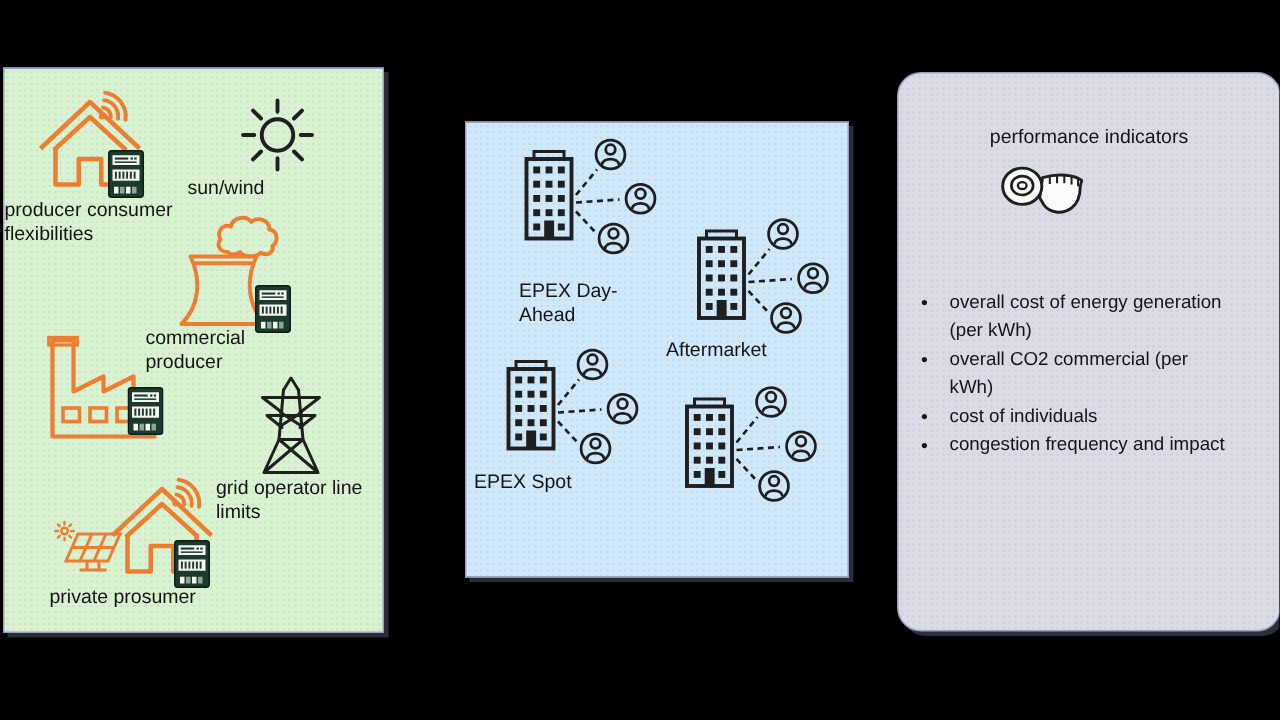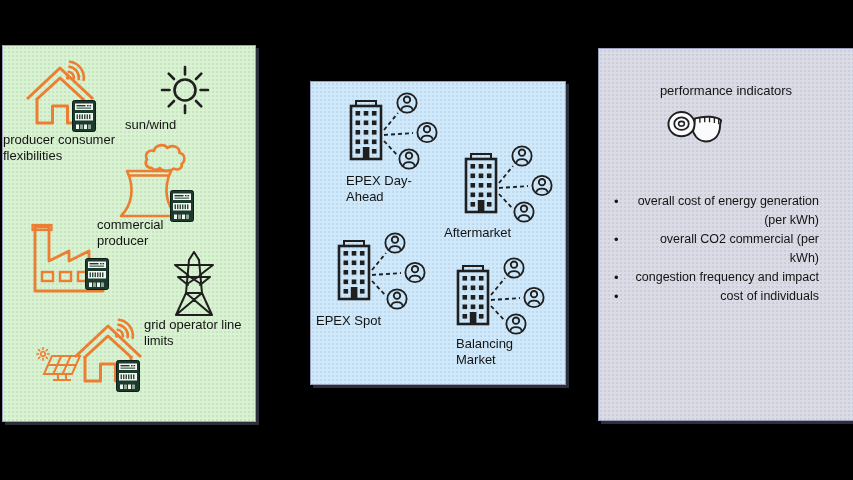--- a/index.html
+++ b/index.html
@@ -5,28 +5,28 @@
   html,body{margin:0;padding:0;background:#000;}
   #stage{position:relative;width:853px;height:480px;background:#000;overflow:hidden;
          font-family:"Liberation Sans",sans-serif;color:#141414;}
   .panel{position:absolute;border:1px solid #9ba1bd;box-shadow:3px 3px 0 rgba(125,135,165,.35);
          background-size:4px 4px;}
   #panel-left{left:2px;top:45px;width:252px;height:375px;background-color:#d9f2d1;
     background-image:radial-gradient(circle,rgba(30,110,40,.10) .8px,transparent .9px);}
   #panel-middle{left:310px;top:81px;width:254px;height:302px;background-color:#cfe9fb;
     background-image:radial-gradient(circle,rgba(30,80,150,.10) .8px,transparent .9px);}
   #panel-right{left:598px;top:48px;width:254px;height:371px;background-color:#dadbe4;
-    background-image:radial-gradient(circle,rgba(70,70,120,.10) .8px,transparent .9px);}
+    background-image:radial-gradient(circle,rgba(70,70,120,.10) .8px,transparent .9px);border-radius:16px;}
   .abs{position:absolute;}
   .lbl{position:absolute;font-size:13px;line-height:15.5px;color:#141414;}
   .orange{color:#ed7d31;}
   .black{color:#1f1f1f;}
   svg{display:block;overflow:visible;}
   .title{position:absolute;width:100%;text-align:center;font-size:13px;color:#141414;}
-  ul.kpi{position:absolute;left:8px;top:143px;width:212px;margin:0;padding:0;list-style:none;text-align:right;}
+  ul.kpi{position:absolute;left:8px;top:143px;width:212px;margin:0;padding:0;list-style:none;}
   ul.kpi li{position:relative;padding-left:26px;font-size:12.5px;line-height:19px;color:#141414;}
   ul.kpi li::before{content:"\2022";position:absolute;left:7px;top:0;font-size:13px;}
 </style>
 </head>
 <body>
 
 <svg width="0" height="0" style="position:absolute">
   <defs>
     <symbol id="sym-house" viewBox="0 0 70 62">
       <path d="M2,35 L35,4 L68,35" fill="none" stroke="currentColor" stroke-width="3" stroke-linejoin="round"></path>
@@ -189,50 +189,50 @@
       </svg>
     <svg class="abs orange" style="left:37px;top:306px" width="42" height="32">
         <use href="#sym-solar"></use>
       </svg>
     <svg class="abs orange" style="left:33px;top:301px" width="14" height="14">
         <use href="#sym-sparkle"></use>
       </svg>
     <svg class="abs" style="left:113px;top:314px" width="24" height="32">
         <use href="#sym-meter"></use>
       </svg>
+    <div class="lbl" style="left:30px;top:344px;width:150px">private prosumer</div>
   </div>
 
   <div id="panel-middle" class="panel">
     <svg class="abs black" style="left:37px;top:9px" width="92" height="80">
         <use href="#sym-cluster"></use>
       </svg>
-    <div class="lbl" style="left:35px;top:91px;width:80px">EPEX Day-Ahead</div>
+    <div class="lbl" style="left:35px;top:104px;width:80px">EPEX Day-Ahead</div>
 
     <svg class="abs black" style="left:152px;top:62px" width="92" height="80">
         <use href="#sym-cluster"></use>
       </svg>
     <div class="lbl" style="left:133px;top:143px;width:120px">Aftermarket</div>
 
     <svg class="abs black" style="left:25px;top:149px" width="92" height="80">
         <use href="#sym-cluster"></use>
       </svg>
     <div class="lbl" style="left:5px;top:231px;width:120px">EPEX Spot</div>
 
     <svg class="abs black" style="left:144px;top:174px" width="92" height="80">
         <use href="#sym-cluster"></use>
       </svg>
-    <div class="lbl" style="left:145px;top:254px;width:80px">Balancing Market</div>
   </div>
 
   <div id="panel-right" class="panel">
     <div class="title" style="top:34px">performance indicators</div>
     <svg class="abs black" style="left:68px;top:60px" width="58" height="40">
         <use href="#sym-tape"></use>
       </svg>
     <ul class="kpi">
       <li><span>overall cost of energy generation (per kWh)</span></li>
       <li><span>overall CO2 commercial (per kWh)</span></li>
+      <li><span>cost of individuals</span></li>
       <li><span>congestion frequency and impact</span></li>
-      <li><span>cost of individuals</span></li>
     </ul>
   </div>
 
 </div>
 
 </body></html>

